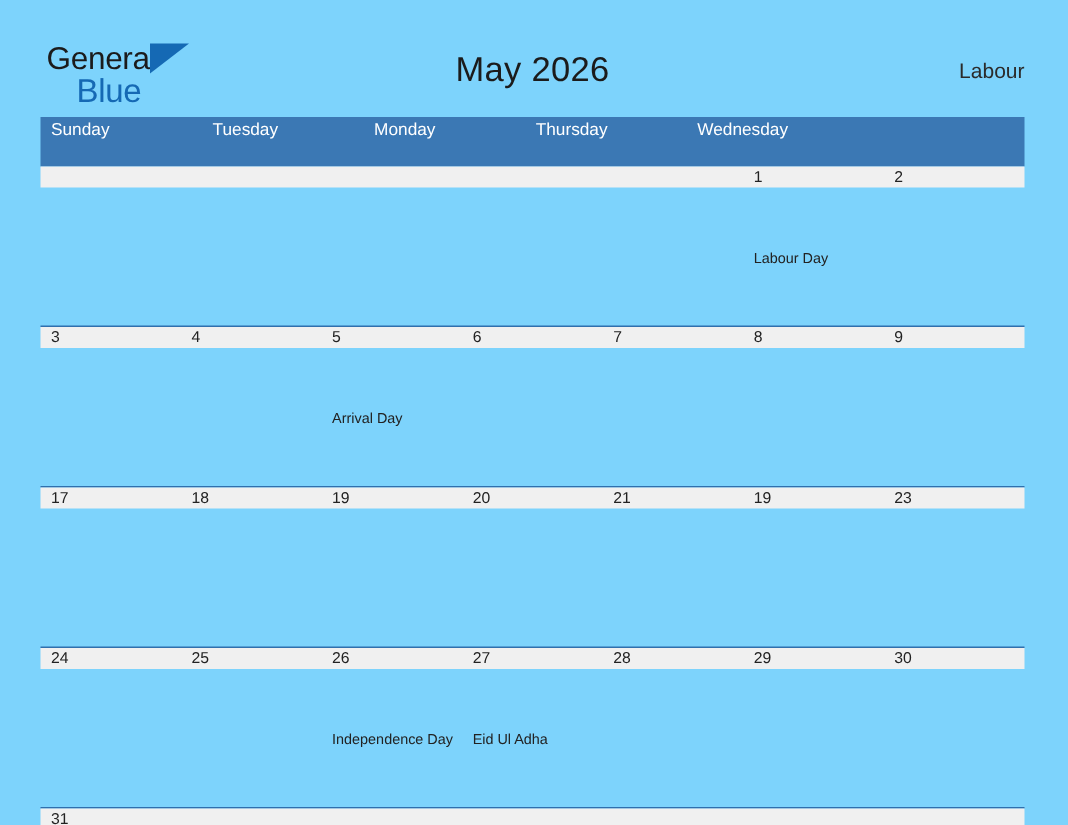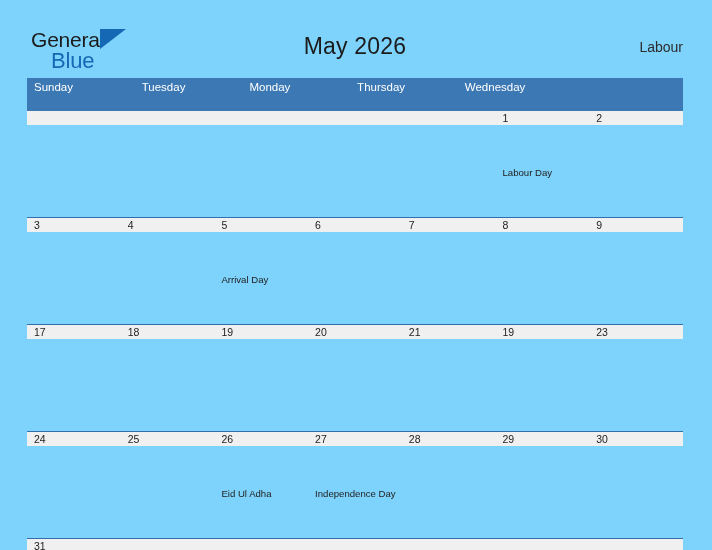--- a/index.html
+++ b/index.html
@@ -254,22 +254,22 @@
             <div class="num-cell">25</div>
             <div class="num-cell">26</div>
             <div class="num-cell">27</div>
             <div class="num-cell">28</div>
             <div class="num-cell">29</div>
             <div class="num-cell">30</div>
           </div>
           <div class="week-body">
             <div class="ev-cell"></div>
             <div class="ev-cell"></div>
+            <div class="ev-cell">Independence Day</div>
             <div class="ev-cell">Eid Ul Adha</div>
-            <div class="ev-cell">Independence Day</div>
             <div class="ev-cell"></div>
             <div class="ev-cell"></div>
             <div class="ev-cell"></div>
           </div>
         </div>
         <div class="week h-short">
           <div class="week-numbers">
             <div class="num-cell">31</div>
             <div class="num-cell"></div>
             <div class="num-cell"></div>

